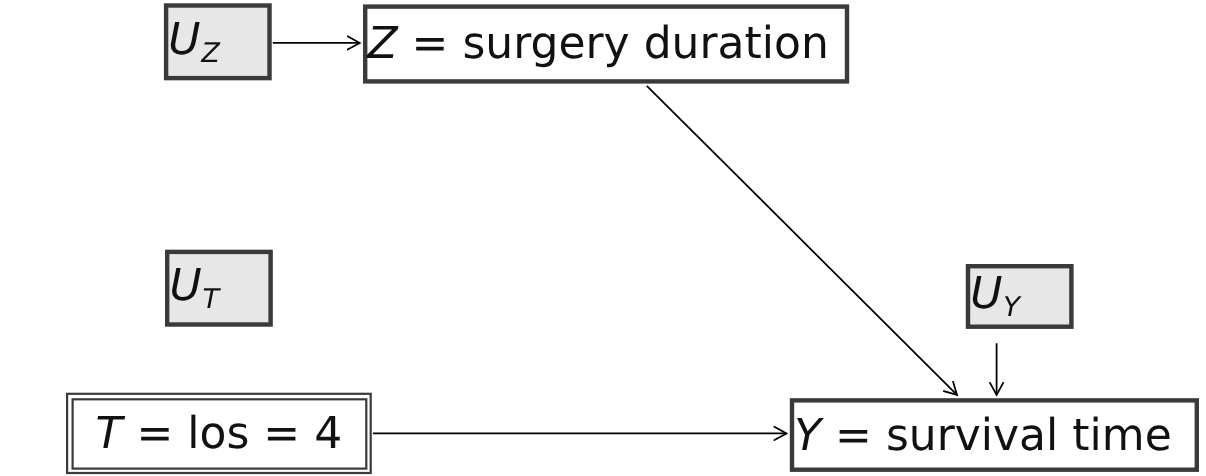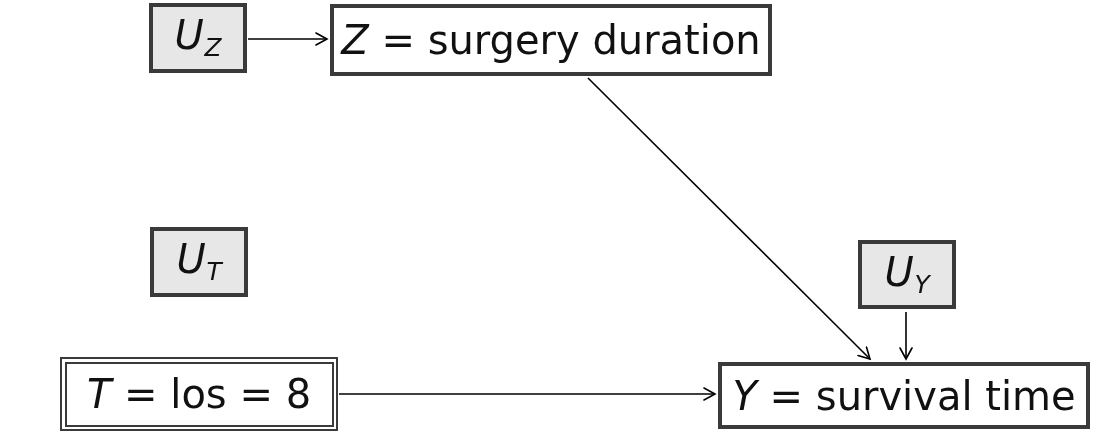--- a/index.html
+++ b/index.html
@@ -24,21 +24,21 @@
     height: 433px;
     pointer-events: none;
   }
   .node {
     position: absolute;
     box-sizing: border-box;
     border: 4px solid #3a3a3a;
     background: #ffffff;
     display: flex;
     align-items: center;
-    justify-content: center;
+    justify-content: flex-start;
     font-size: 40px;
     line-height: 1;
     white-space: pre;
   }
   .node.exo {
     background: #e7e7e7;
   }
   .node.double {
     border: 2px solid #3a3a3a;
     padding: 2.5px;
@@ -89,27 +89,27 @@
   </div>
 
   <div class="node" style="left:330px; top:4px; width:442px; height:72px;">
     <span><span class="var">Z</span><span class="rest"> = surgery duration</span></span>
   </div>
 
   <div class="node exo" style="left:150px; top:227px; width:98px; height:70px;">
     <span><span class="var">U</span><span class="sub">T</span></span>
   </div>
 
-  <div class="node exo" style="left:858px; top:240px; width:98px; height:69px;">
+  <div class="node exo" style="left:878px; top:240px; width:98px; height:59px;">
     <span><span class="var">U</span><span class="sub">Y</span></span>
   </div>
 
   <div class="node double" style="left:60px; top:357px; width:278px; height:74px;">
     <div class="double-inner">
-      <span><span class="var">T</span><span class="rest"> = los = 8</span></span>
+      <span><span class="var">T</span><span class="rest"> = los = 4</span></span>
     </div>
   </div>
 
   <div class="node" style="left:718px; top:362px; width:372px; height:67px;">
     <span><span class="var">Y</span><span class="rest"> = survival time</span></span>
   </div>
 
 </div>
 
 </body></html>

